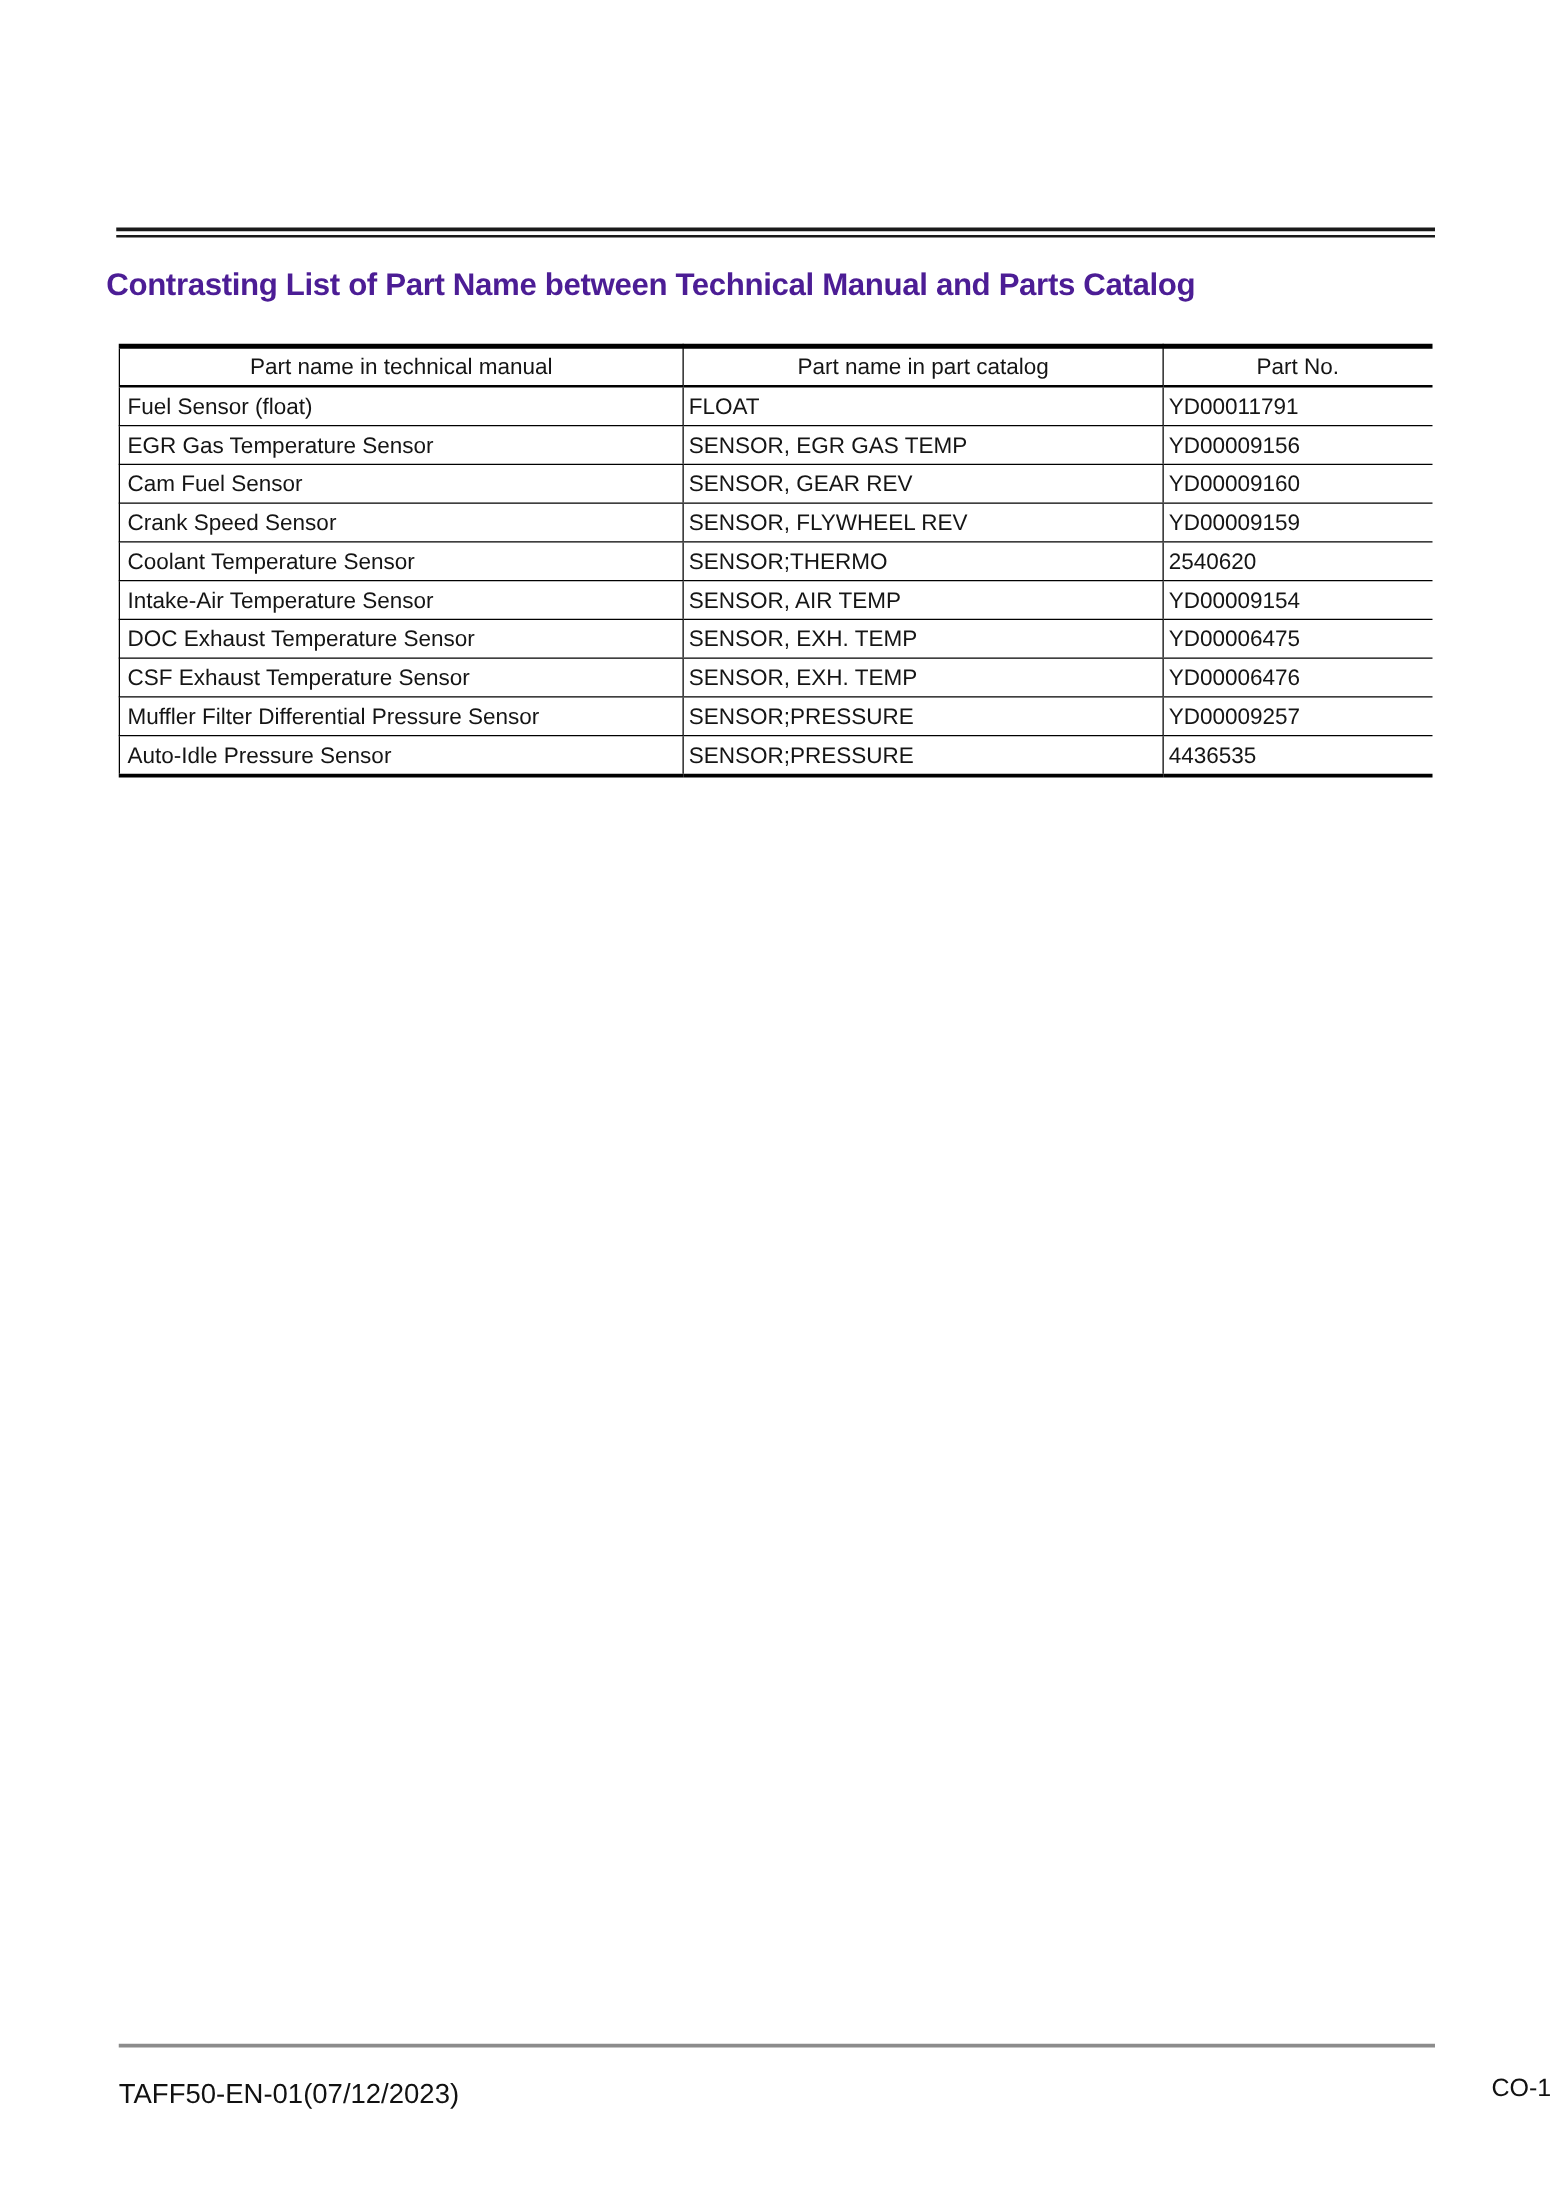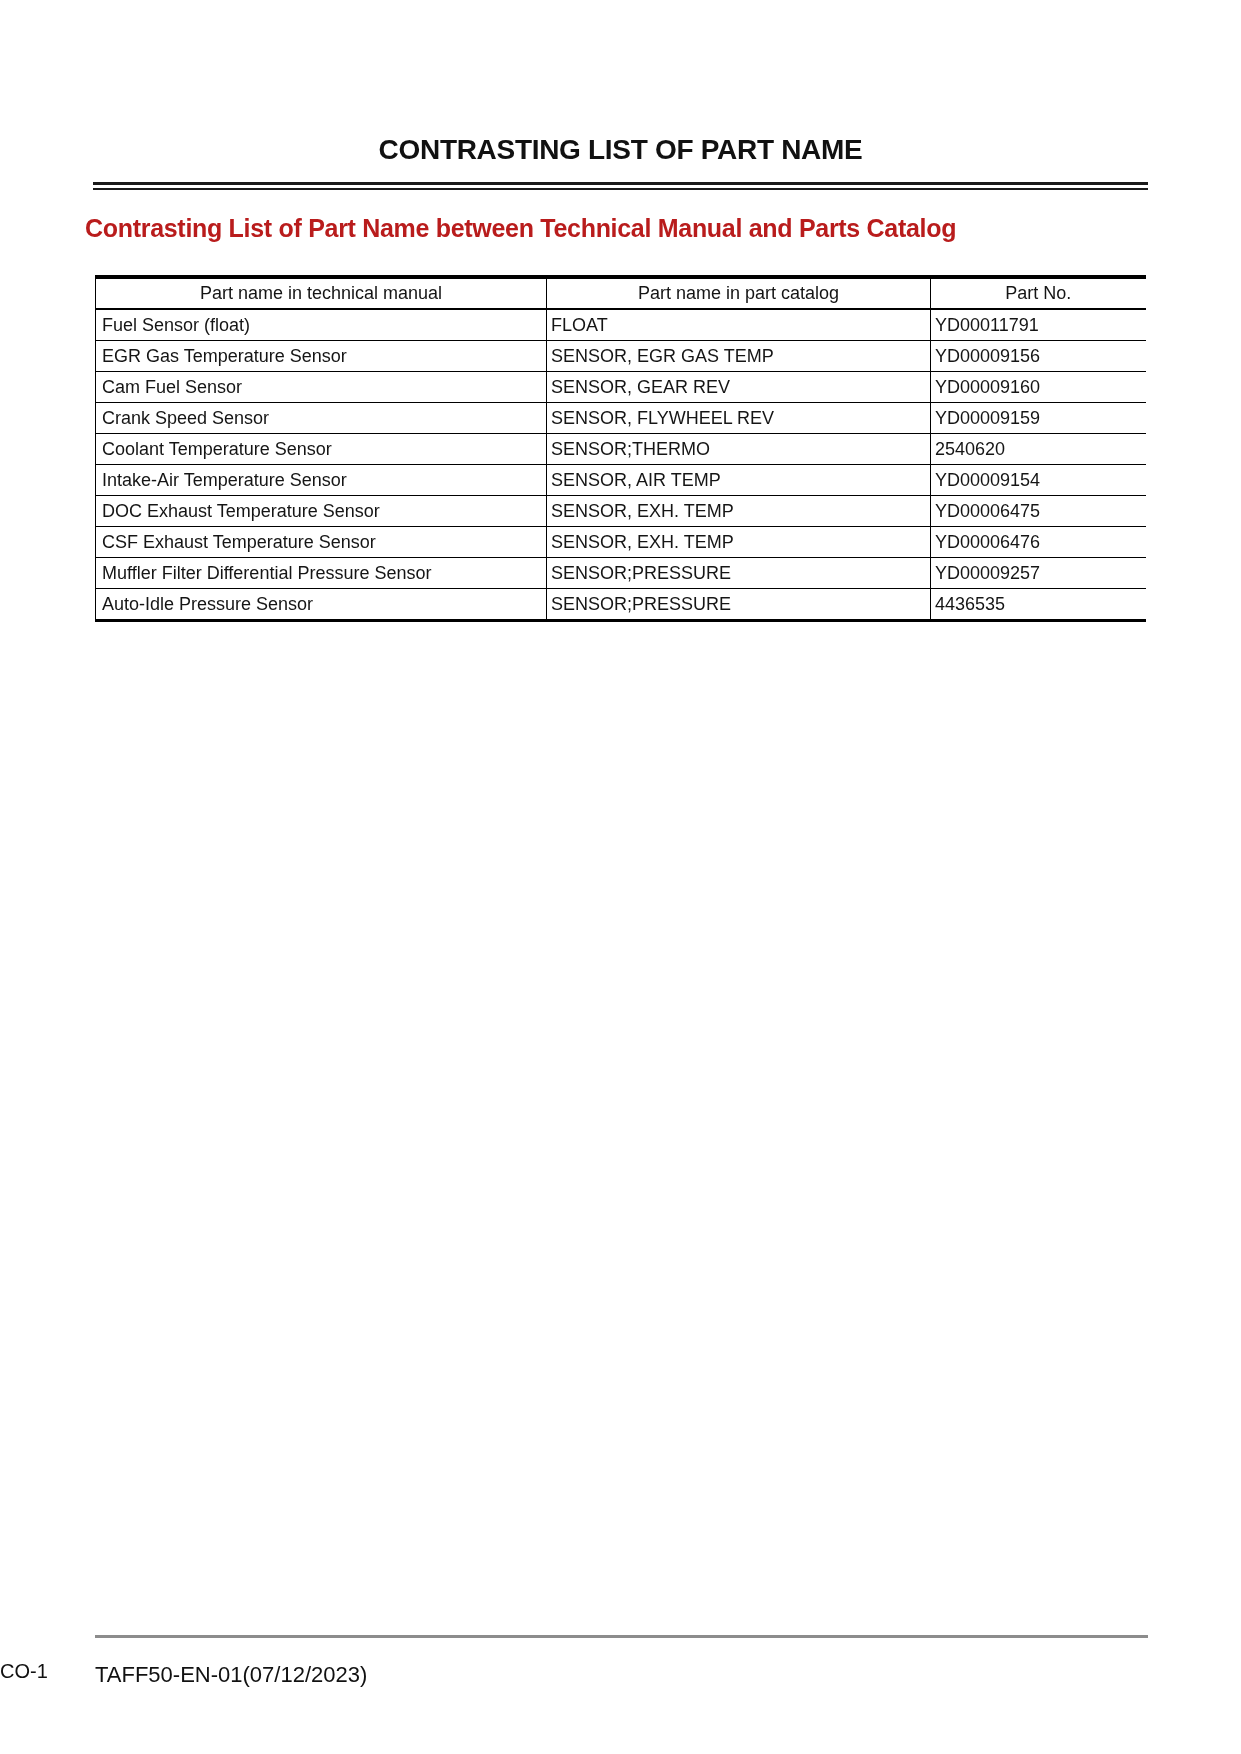--- a/index.html
+++ b/index.html
@@ -36,21 +36,21 @@
     border-top: 3px solid #1a1a1a;
     border-bottom: 2px solid #1a1a1a;
   }
   .section-title {
     position: absolute;
     top: 214px;
     left: 85px;
     font-size: 25px;
     font-weight: bold;
     letter-spacing: -0.3px;
-    color: #b91c1c;
+    color: #4c1d95;
   }
   table.parts-table {
     position: absolute;
     top: 275px;
     left: 95px;
     width: 1050px;
     border-collapse: collapse;
     table-layout: fixed;
     border-top: 4px solid #000000;
     font-size: 18px;
@@ -99,31 +99,30 @@
     top: 1662px;
     left: 95px;
     font-size: 22px;
     color: #111111;
   }
   .footer-page-number {
     position: absolute;
     top: 1660px;
     left: 0;
     right: 0;
-    text-align: left;
+    text-align: right;
     font-size: 20px;
     color: #111111;
   }
 </style>
 </head>
 <body>
 
 <div class="page">
 
-  <div class="doc-title">CONTRASTING LIST OF PART NAME</div>
 
   <div class="title-rule"></div>
 
   <div class="section-title">Contrasting List of Part Name between Technical Manual and Parts Catalog</div>
 
   <table class="parts-table">
     <colgroup>
       <col class="c1">
       <col class="c2">
       <col class="c3">

